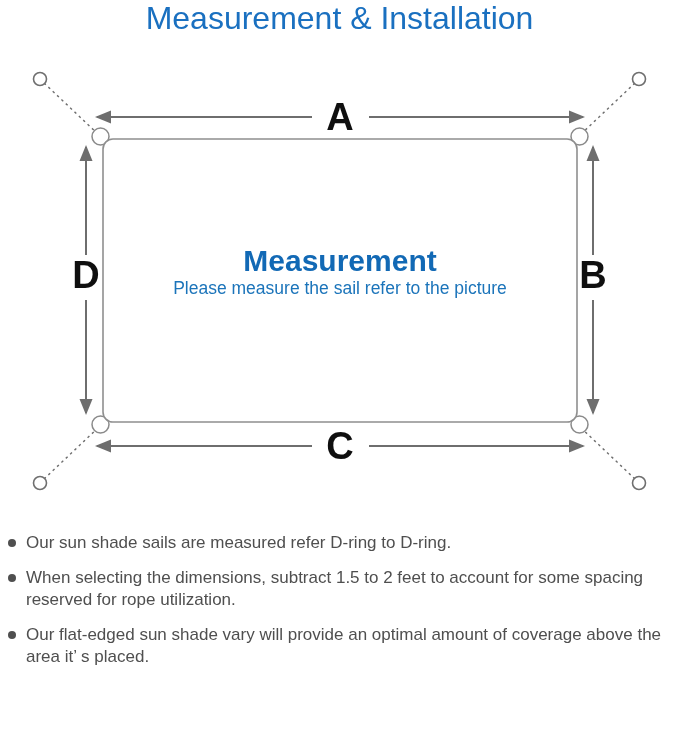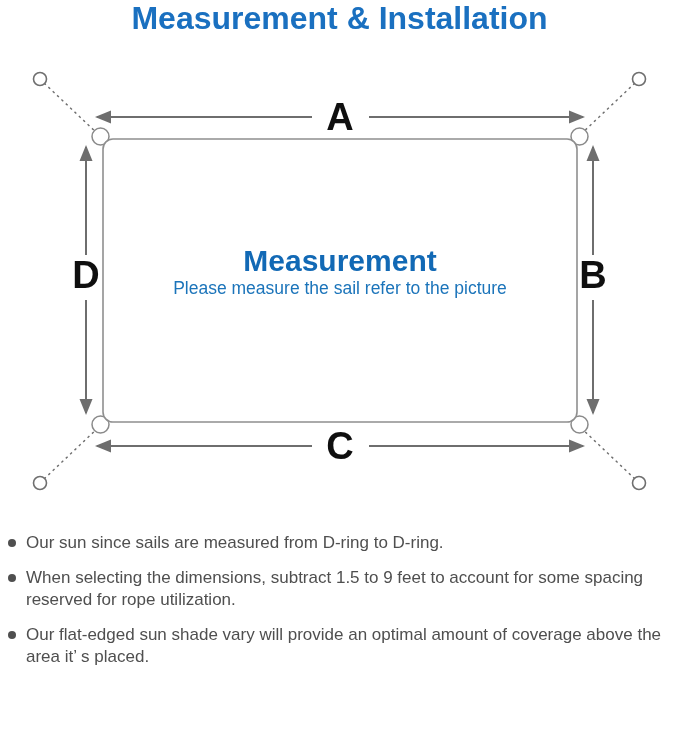--- a/index.html
+++ b/index.html
@@ -12,21 +12,21 @@
     font-family: "Liberation Sans", sans-serif;
   }
   .title {
     position: absolute;
     top: 0px;
     left: 0;
     width: 100%;
     margin: 0;
     text-align: center;
     font-size: 32px;
-    font-weight: bold;
+    font-weight: normal;
     letter-spacing: 0px;
     color: #1a70c0;
   }
   .diagram {
     position: absolute;
     top: 60px;
     left: 0;
     width: 679px;
     height: 460px;
   }
@@ -140,25 +140,25 @@
       <text class="dim-label" x="593" y="228">B</text>
     </g>
 
     <text class="center-heading" x="340" y="211" fill="#1269b5">Measurement</text>
     <text class="center-subtitle" x="340" y="234" fill="#1b74ba">Please measure the sail refer to the picture</text>
   </svg>
 
   <ul class="bullets">
     <li class="bullet">
       <span class="dot"></span>
-      <span class="bullet-text">Our sun since sails are measured from D-ring to D-ring.</span>
+      <span class="bullet-text">Our sun shade sails are measured refer D-ring to D-ring.</span>
     </li>
     <li class="bullet">
       <span class="dot"></span>
-      <span class="bullet-text">When selecting the dimensions, subtract 1.5 to 9 feet to account for some spacing reserved for rope utilization.</span>
+      <span class="bullet-text">When selecting the dimensions, subtract 1.5 to 2 feet to account for some spacing reserved for rope utilization.</span>
     </li>
     <li class="bullet">
       <span class="dot"></span>
       <span class="bullet-text">Our flat-edged sun shade vary will provide an optimal amount of coverage above the area it’ s placed.</span>
     </li>
   </ul>
 
 </div>
 
 </body></html>

